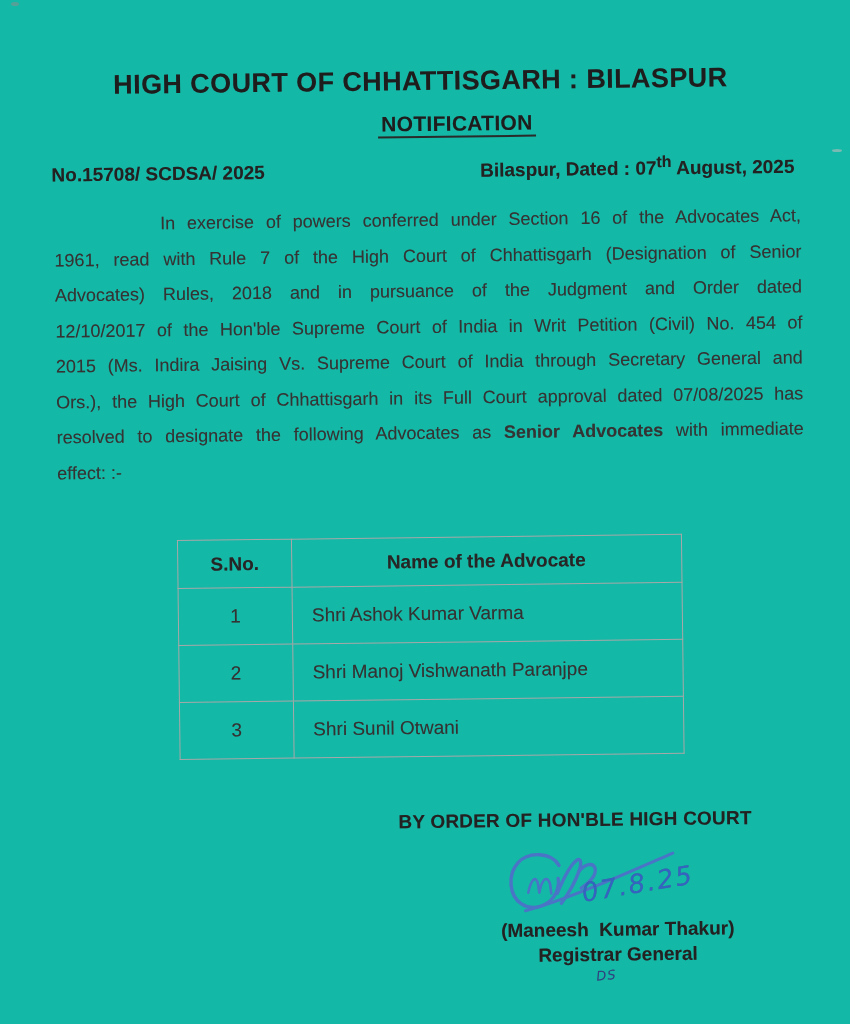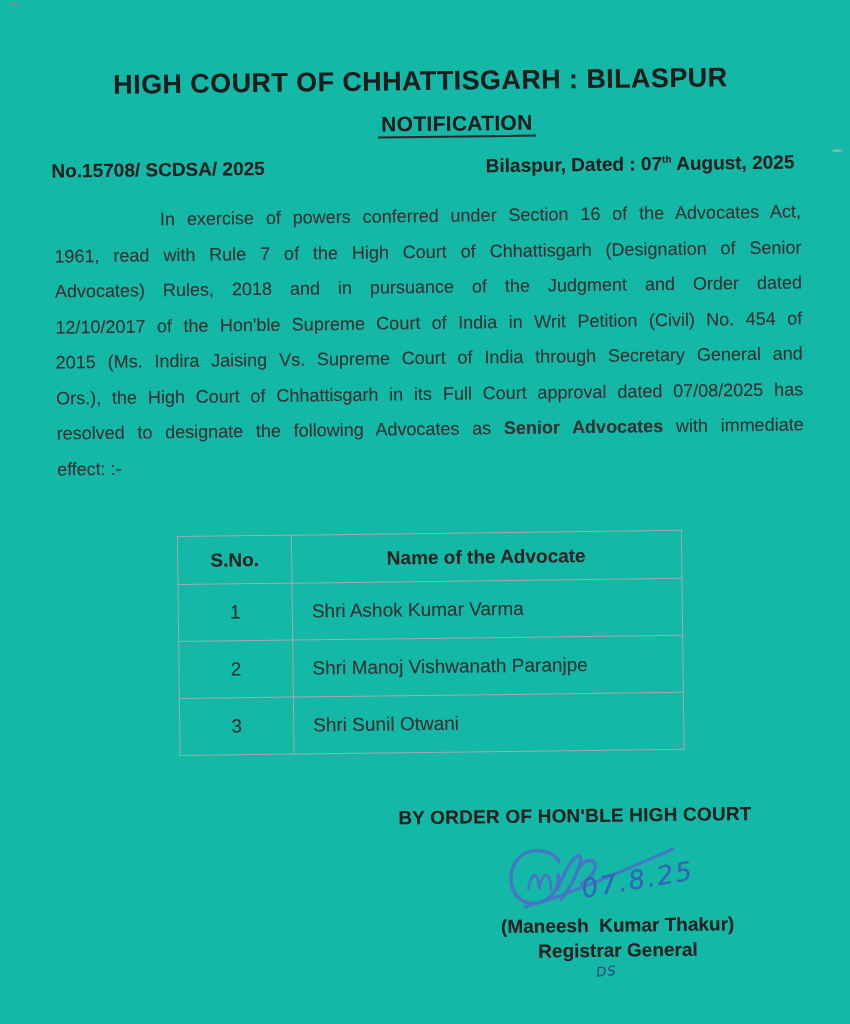--- a/index.html
+++ b/index.html
@@ -48,21 +48,21 @@
   }
   .refrow {
     display: flex;
     justify-content: space-between;
     align-items: baseline;
     margin: 20px 52px 0 55px;
     font-size: 19px;
     font-weight: bold;
     color: #222;
   }
-  .dateline sup { font-size: 10px; }
+  .dateline sup { font-size: 16px; }
   .bodytext {
     margin: 21px 46px 0 57px;
     width: 747px;
     font-size: 18px;
     line-height: 35.5px;
     color: #343434;
   }
   .jline {
     text-align: justify;
     text-align-last: justify;

